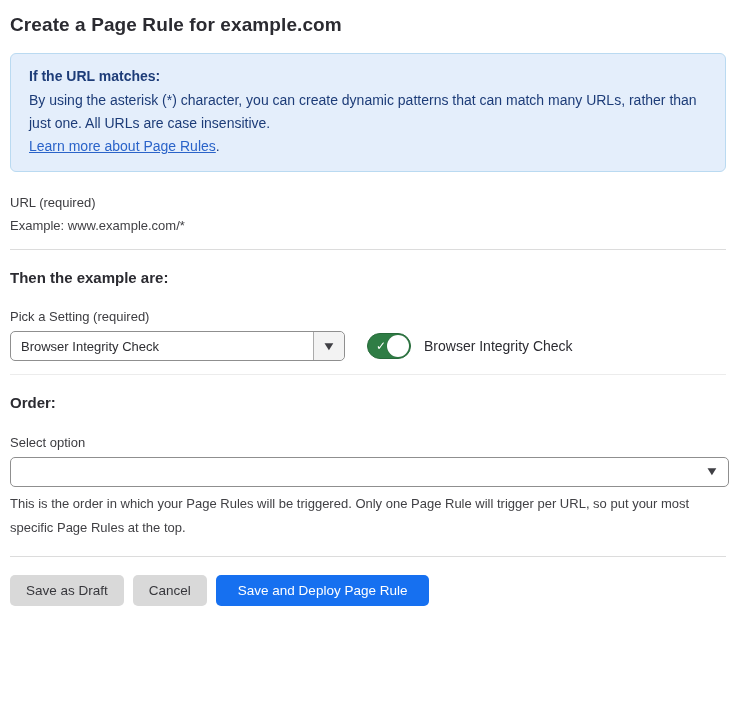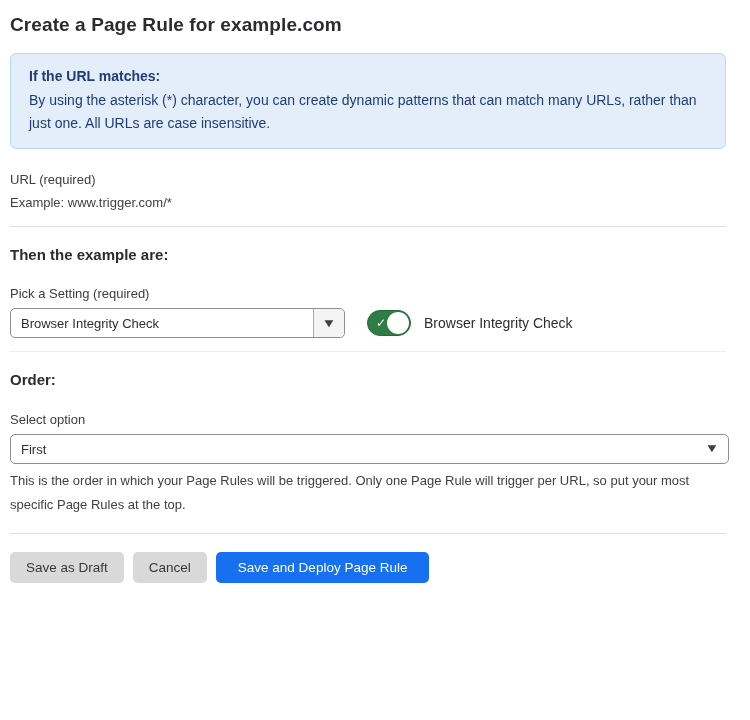--- a/index.html
+++ b/index.html
@@ -118,24 +118,27 @@
 </head>
 <body>
 
 <div class="wrap">
 
   <h1 class="page-title">Create a Page Rule for example.com</h1>
 
   <div class="info-box">
     <div class="info-heading">If the URL matches:</div>
     <div class="info-body">By using the asterisk (*) character, you can create dynamic patterns that can match many URLs, rather than just one. All URLs are case insensitive.</div>
+    <div>
+      <a>Learn more about Page Rules</a><span>.</span>
+    </div>
   </div>
 
   <div class="field-label">URL (required)</div>
-  <div class="helper">Example: www.trigger.com/*</div>
+  <div class="helper">Example: www.example.com/*</div>
 
   <hr class="divider">
 
   <div class="section-heading mt-19">Then the example are:</div>
 
   <div class="field-label mt-23">Pick a Setting (required)</div>
   <div class="setting-row">
     <div class="select select-setting">
       <span class="select-value">Browser Integrity Check</span>
       <span class="arrow-box">
@@ -151,21 +154,20 @@
     </div>
   </div>
 
 
   <hr class="divider-faint">
 
   <div class="section-heading mt-19">Order:</div>
 
   <div class="field-label mt-24">Select option</div>
   <div class="select select-order">
-    <span class="select-value">First</span>
     <span class="arrow-plain">▼</span>
   </div>
   <div class="helper" style="margin-top:5px; line-height:24px; max-width:719px;">This is the order in which your Page Rules will be triggered. Only one Page Rule will trigger per URL, so put your most specific Page Rules at the top.</div>
 
   <hr class="divider">
 
   <div class="actions">
     <button class="btn">Save as Draft</button>
     <button class="btn">Cancel</button>
     <button class="btn btn-primary">Save and Deploy Page Rule</button>

